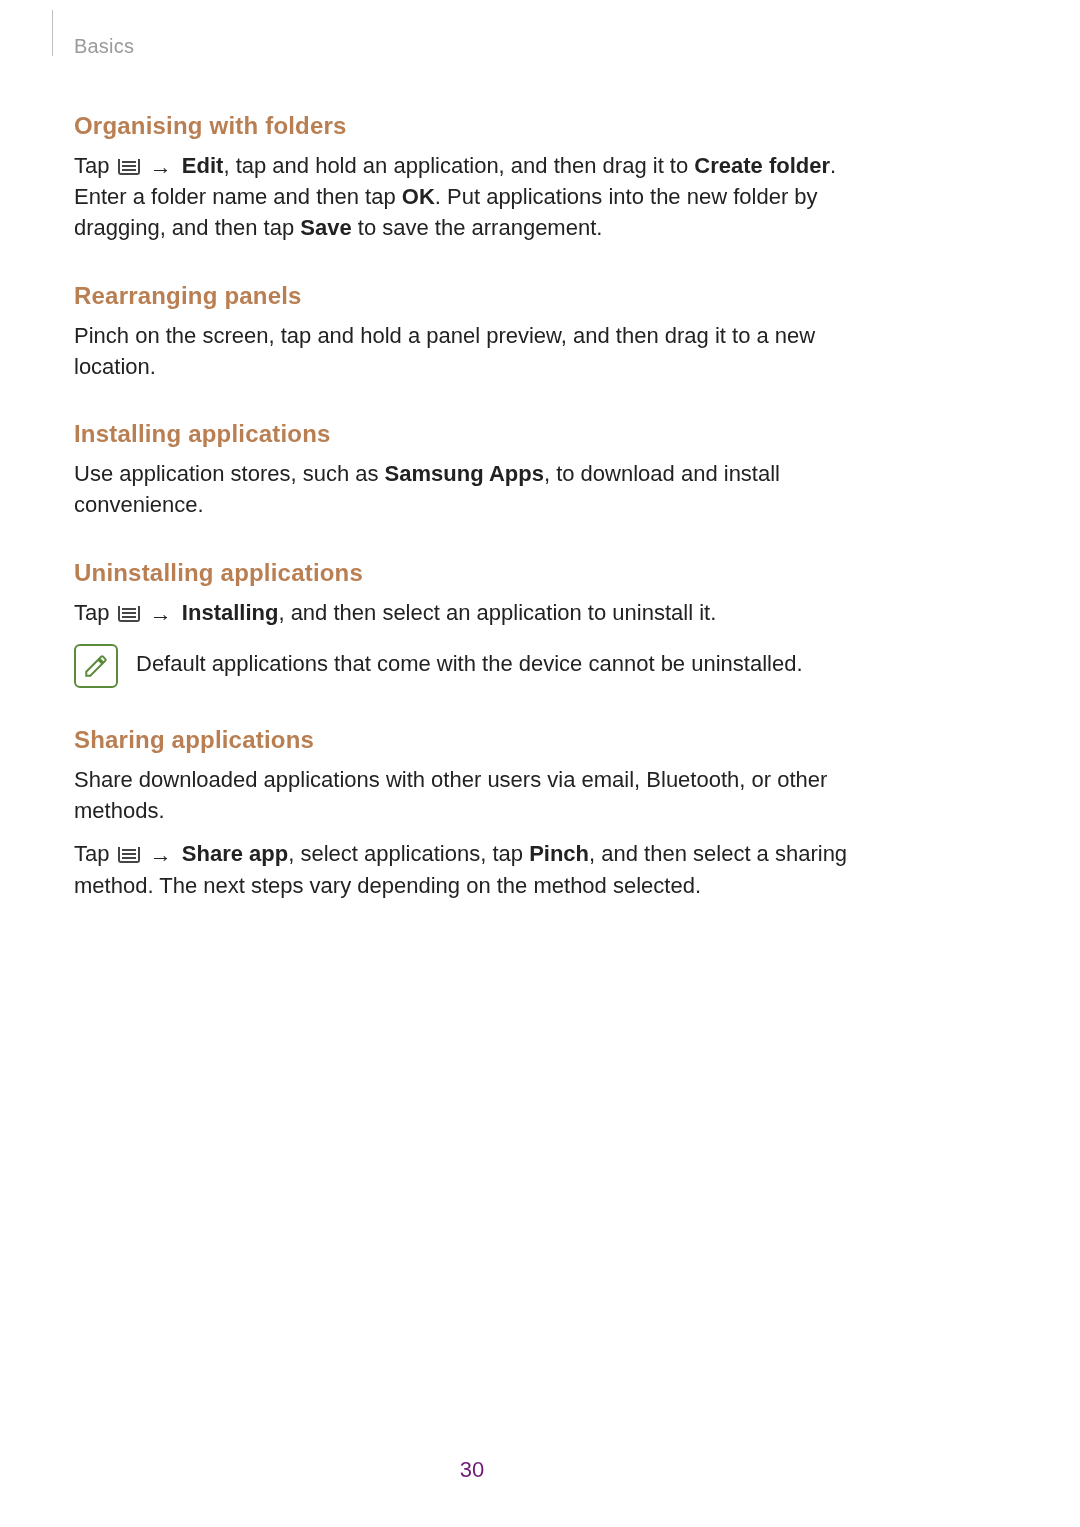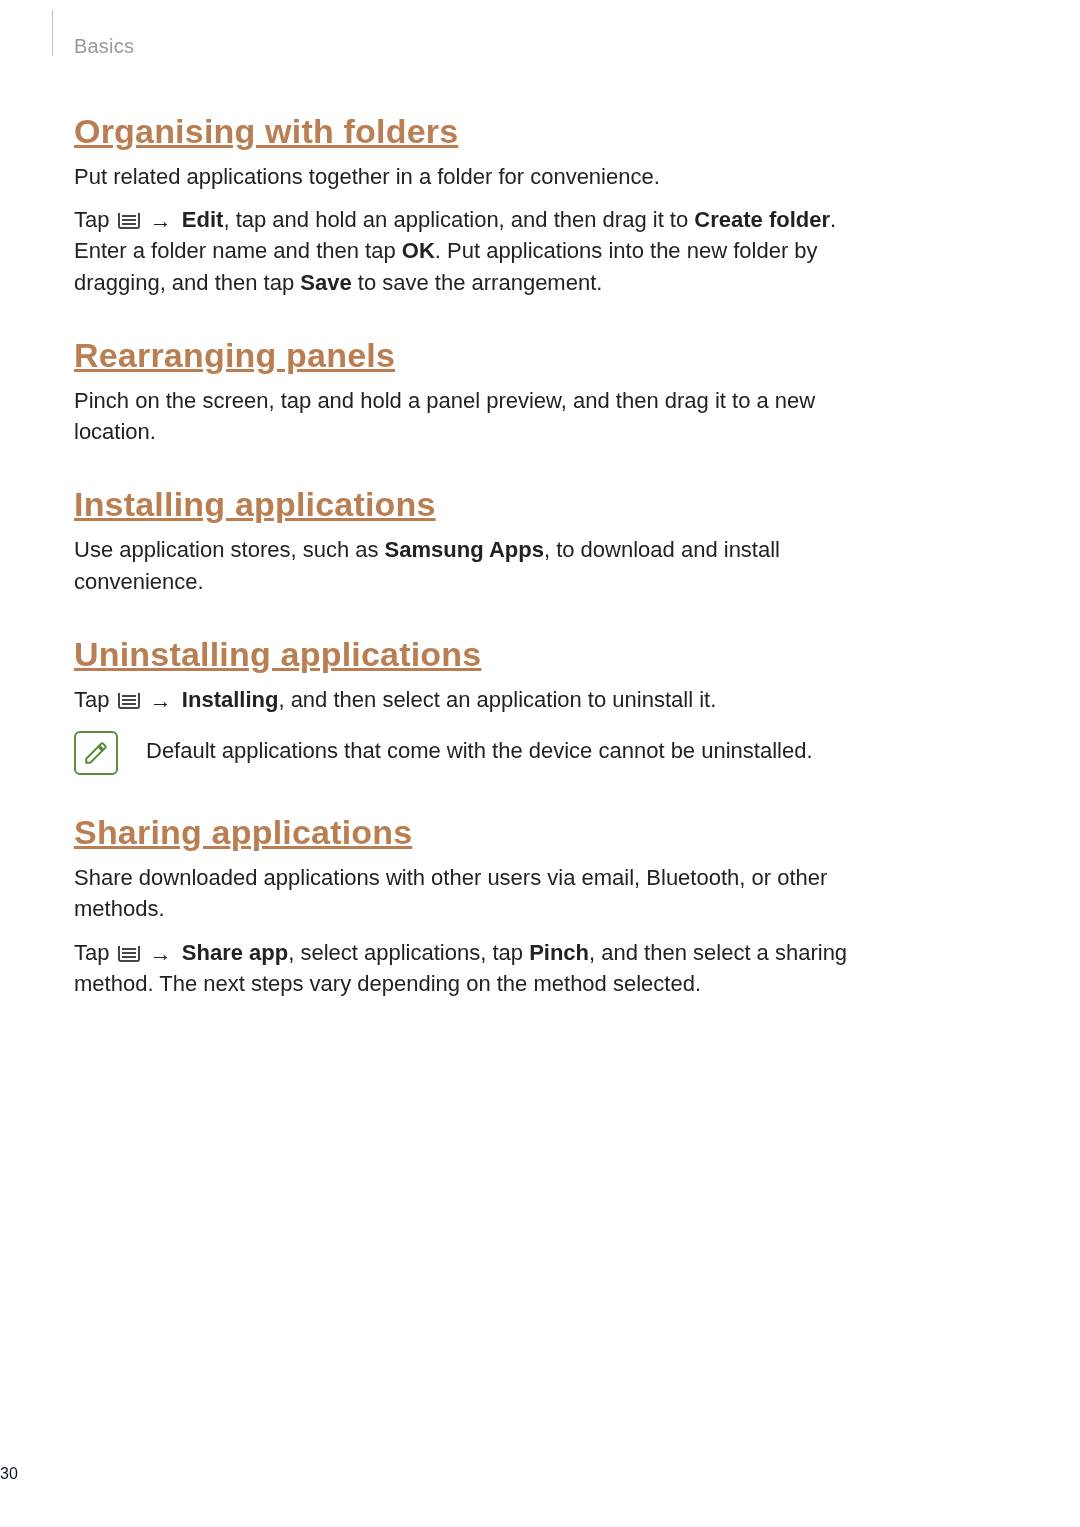--- a/index.html
+++ b/index.html
@@ -33,24 +33,23 @@
     font-size: 20px;
     color: #9a9a9a;
     letter-spacing: 0.2px;
   }
   .content {
     margin-top: 72px;
   }
   h2.section {
     color: #b97f52;
     font-weight: 600;
-    font-size: 34px;
+    font-size: 24px;
     margin: 38px 0 10px 0;
     letter-spacing: 0.2px;
-    text-decoration: underline;
   }
   h2.section.first {
     margin-top: 0;
   }
   p.body {
     font-size: 22px;
     line-height: 1.42;
     color: #222;
     margin: 10px 0 12px 0;
   }
@@ -86,21 +85,21 @@
   .arrow {
     display: inline-block;
     margin: 0 4px 0 2px;
     font-size: 22px;
     line-height: 1;
     vertical-align: -1px;
   }
   .note-row {
     display: flex;
     align-items: flex-start;
-    gap: 28px;
+    gap: 18px;
     margin: 14px 0 8px 0;
   }
   .note-icon-box {
     width: 40px;
     height: 40px;
     border: 2px solid #5a8a3a;
     border-radius: 6px;
     display: flex;
     align-items: center;
     justify-content: center;
@@ -112,35 +111,35 @@
     font-size: 22px;
     line-height: 1.42;
     color: #222;
     padding-top: 6px;
   }
   .page-number {
     position: absolute;
     bottom: 44px;
     left: 0;
     width: 100%;
-    font-size: 16px;
-    color: #0f172a;
+    text-align: center;
+    font-size: 22px;
+    color: #701a75;
   }
 </style>
 </head>
 <body>
 
 <div class="page">
   <div class="header-rule"></div>
   <div class="header-label">Basics</div>
 
   <div class="content">
 
     <h2 class="section first">Organising with folders</h2>
-    <p class="body">Put related applications together in a folder for convenience.</p>
     <p class="body">
       <span>Tap </span><span class="menu-icon"><span></span><span></span><span></span></span>
       <span class="arrow">→</span>
       <span class="bold">Edit</span><span>, tap and hold an application, and then drag it to </span><span class="bold">Create folder</span><span>. Enter a folder name and then tap </span><span class="bold">OK</span><span>. Put applications into the new folder by dragging, and then tap </span><span class="bold">Save</span><span> to save the arrangement.</span>
     </p>
 
     <h2 class="section">Rearranging panels</h2>
     <p class="body">Pinch on the screen, tap and hold a panel preview, and then drag it to a new location.</p>
 
     <h2 class="section">Installing applications</h2>

